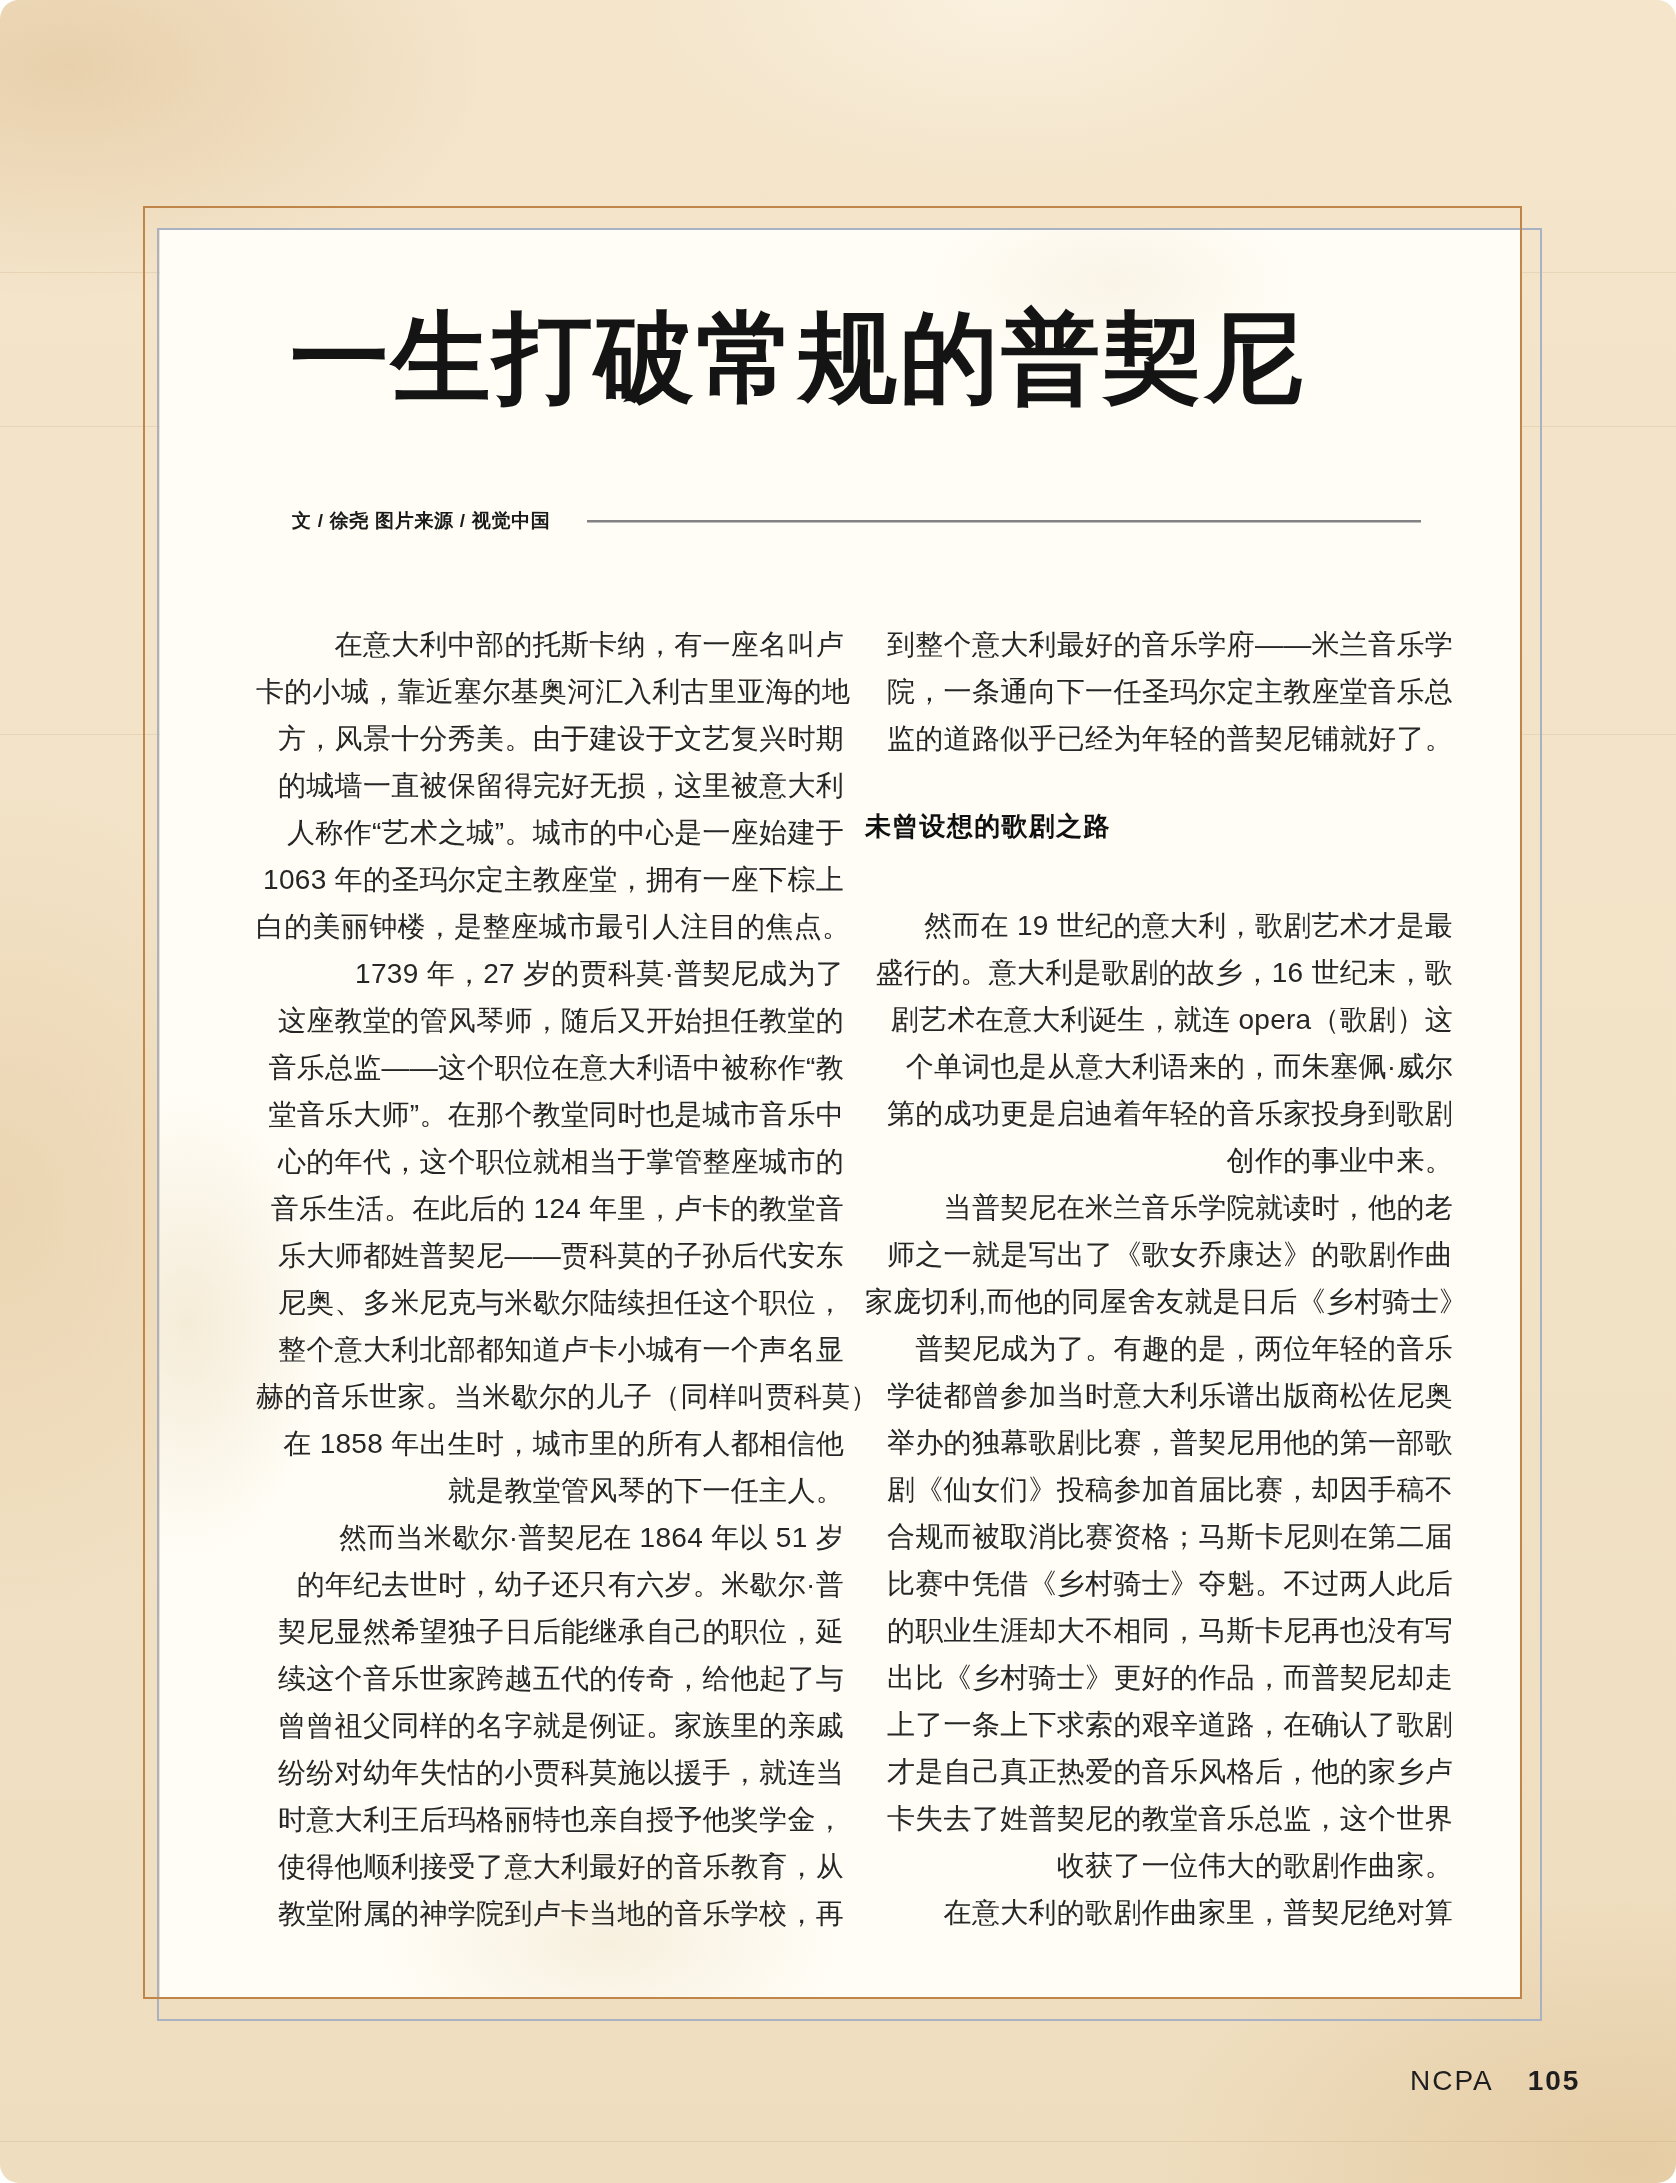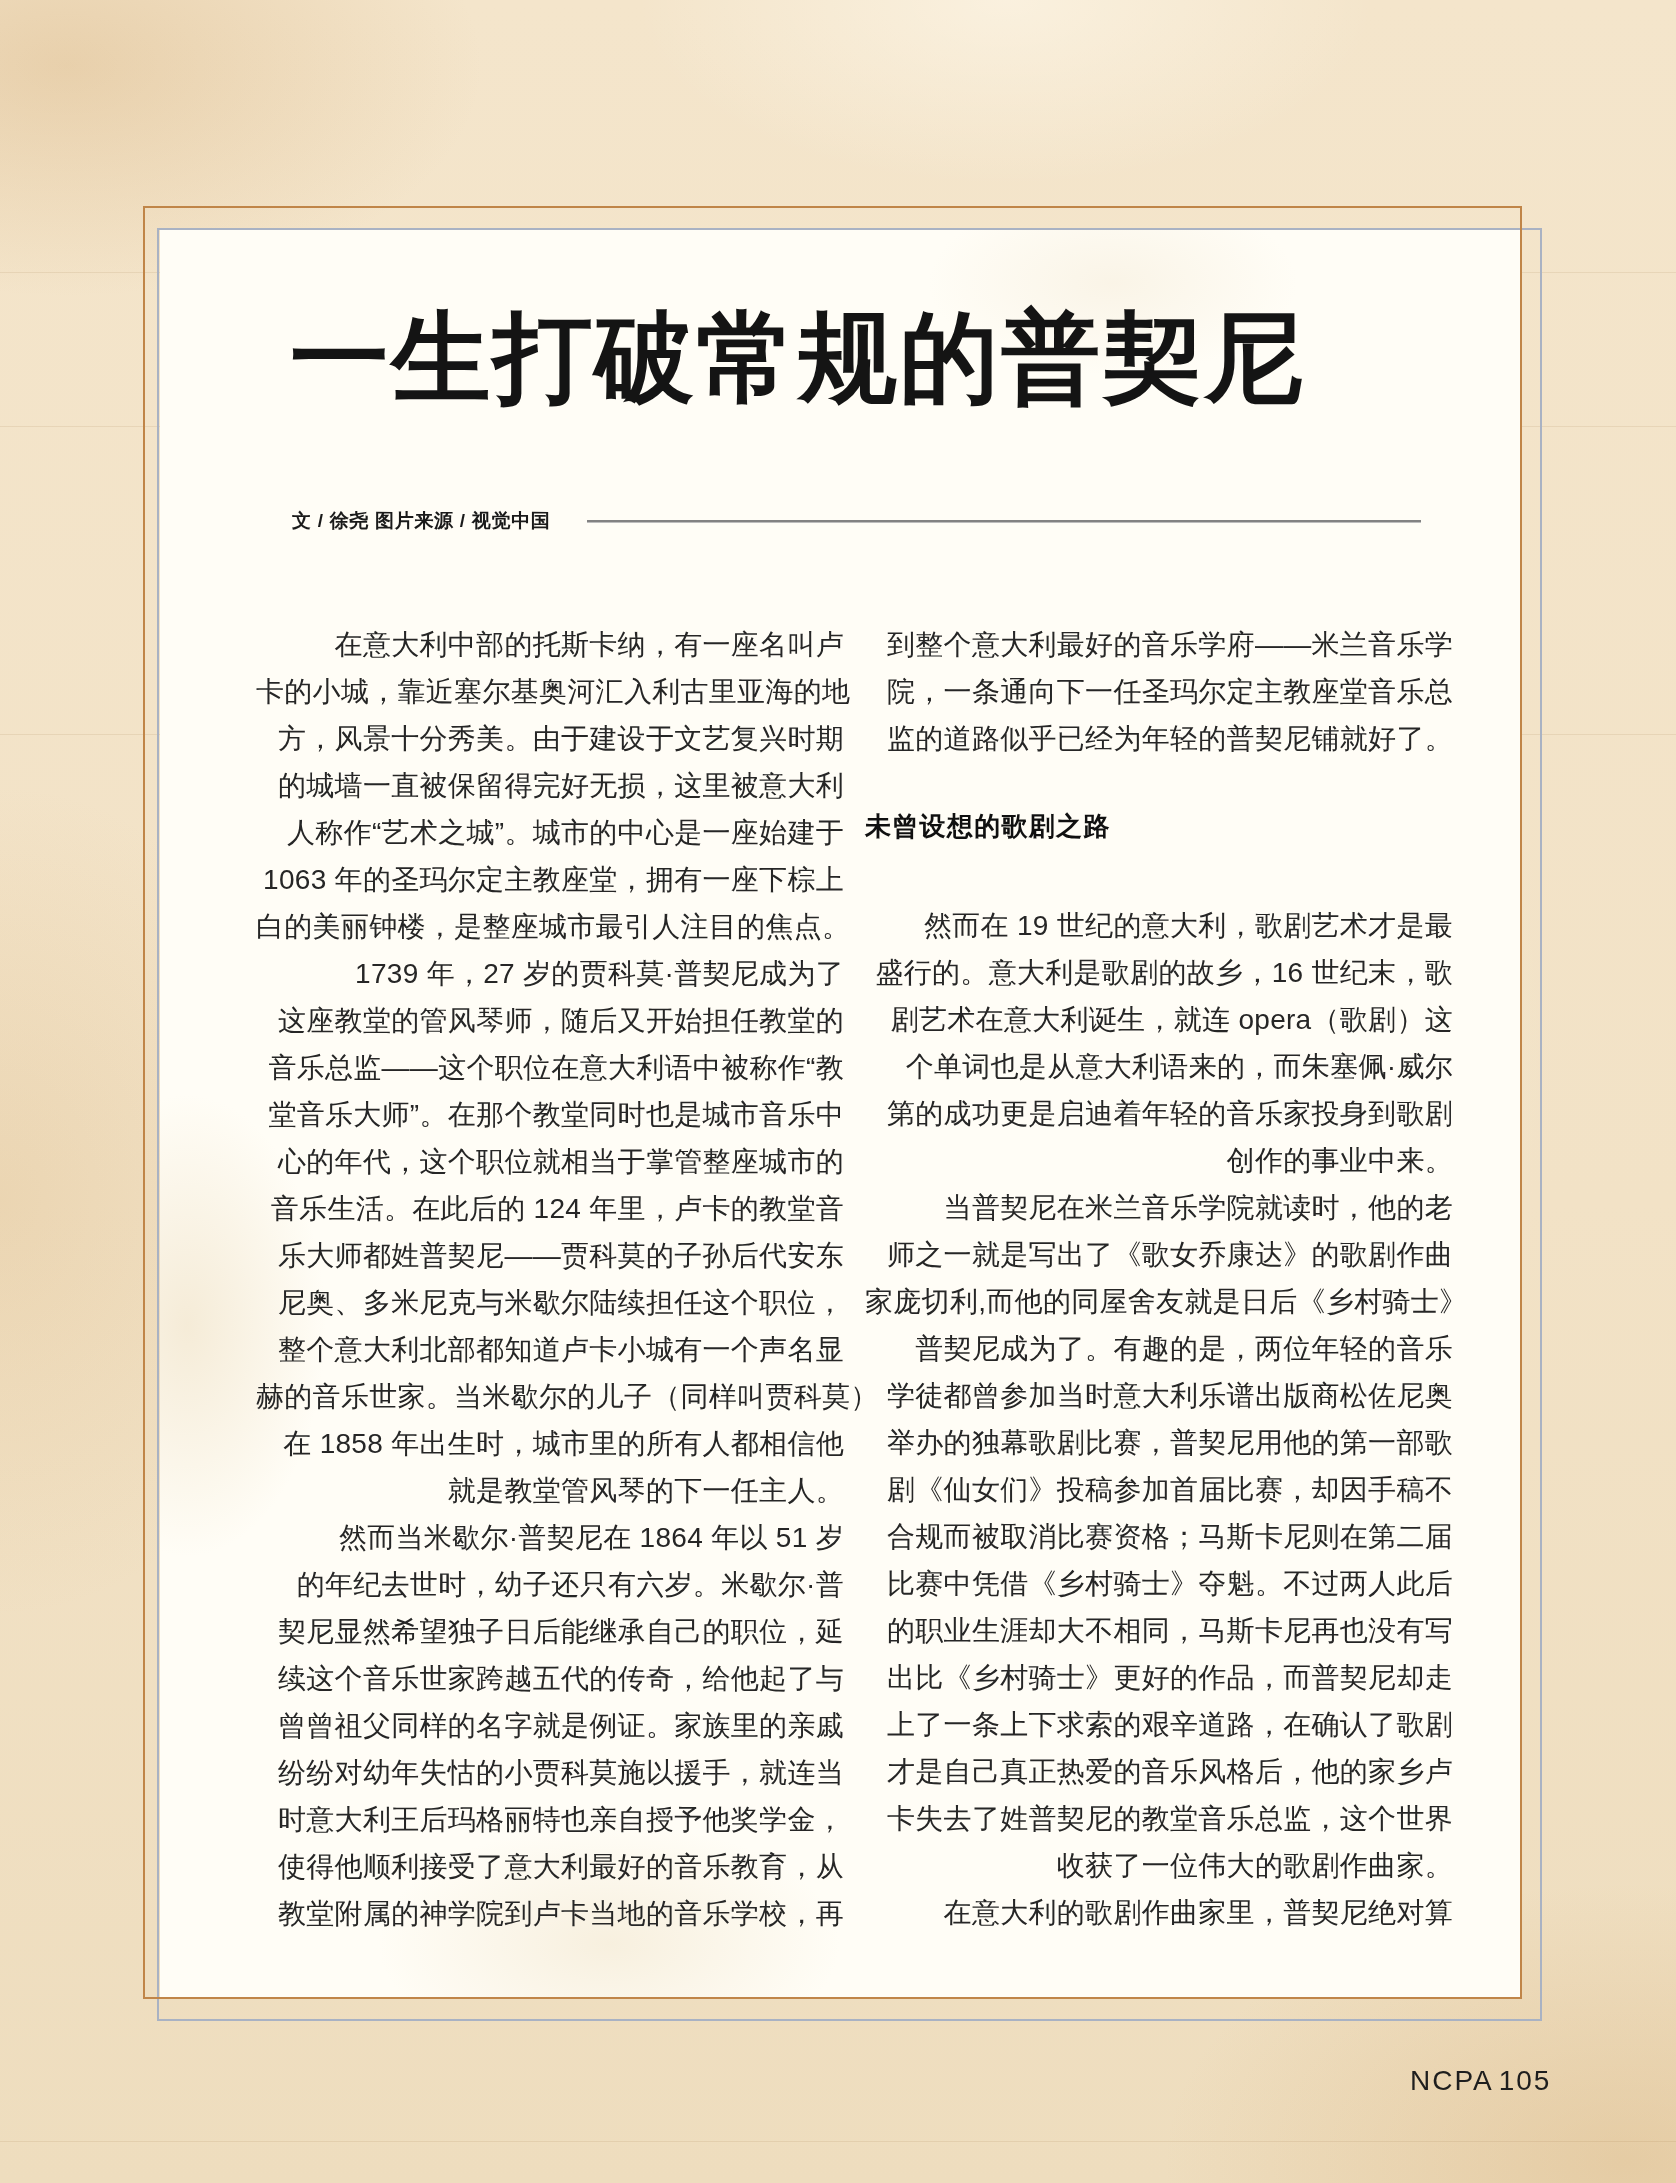--- a/index.html
+++ b/index.html
@@ -4,21 +4,21 @@
 <style>
   html,body{margin:0;padding:0;}
   body{width:1676px;height:2183px;font-family:"Liberation Sans",sans-serif;}
   .page{position:relative;width:1676px;height:2183px;overflow:hidden;
     background:
       radial-gradient(ellipse 594px 330px at 4% 3%, rgba(205,160,100,.30), transparent 70%),
       radial-gradient(ellipse 462px 594px at 0% 55%, rgba(210,168,108,.22), transparent 70%),
       radial-gradient(ellipse 660px 396px at 97% 99%, rgba(208,164,104,.30), transparent 70%),
       radial-gradient(ellipse 528px 264px at 60% 0%, rgba(255,250,238,.55), transparent 70%),
       radial-gradient(ellipse 924px 1056px at 52% 48%, rgba(255,249,236,.45), transparent 75%),
-      linear-gradient(180deg,#f4e5cb 0%,#f2e2c6 55%,#eeddbe 100%);}
+      linear-gradient(180deg,#f4e5cb 0%,#f2e2c6 55%,#eeddbe 100%); border-radius: 19px;}
   .crease{position:absolute;left:0;width:100%;height:1.3px;background:rgba(150,110,60,.12);}
   .frame{position:absolute;box-sizing:border-box;background:transparent;}
   .frame.gray{left:157px;top:228px;width:1385px;height:1793px;border:2.6px solid var(--frame-gray,#a9b2c3);}
   .frame.orange{left:143px;top:206px;width:1379px;height:1793px;border:2.6px solid var(--frame-orange,#c08548);z-index:3;}
   .panel{position:absolute;left:160px;top:230px;width:1361px;height:1767px;z-index:2;
     background:
       radial-gradient(ellipse 198px 330px at 2% 62%, rgba(233,214,178,.45), transparent 70%),
       radial-gradient(ellipse 330px 172px at 33% 97%, rgba(235,218,184,.38), transparent 70%),
       radial-gradient(ellipse 264px 132px at 70% 3%, rgba(238,224,196,.30), transparent 70%),
       #fffdf6;}
@@ -31,21 +31,21 @@
   .rule{flex:1;height:2px;margin-left:17px;background:#828282;border-bottom:0.7px solid #bdbdbd;}
   .col{position:absolute;z-index:4;font-size:28px;color:#262626;text-align:right;}
   .col .tl{height:47px;line-height:47px;white-space:nowrap;letter-spacing:0.3px;}
   .col-left{left:256px;top:621px;width:588px;}
   .col-right-a{left:865px;top:621px;width:588px;}
   .col-right-b{left:865px;top:902px;width:588px;}
   .heading{position:absolute;left:865px;top:809px;z-index:4;font-size:26px;font-weight:700;
     color:#101010;letter-spacing:1.3px;white-space:nowrap;}
   .footer{position:absolute;left:1410px;top:2065px;z-index:4;font-size:28px;color:#1e1e1e;
     letter-spacing:2px;white-space:nowrap;}
-  .footer .num{margin-left:5px;}
+  .footer .num{margin-left:34px;font-weight:bold;}
 </style>
 </head>
 <body>
 
 <div class="page">
   <div class="crease" style="top:272px"></div>
   <div class="crease" style="top:426px"></div>
   <div class="crease" style="top:734px"></div>
   <div class="crease" style="top:2141px"></div>
 

